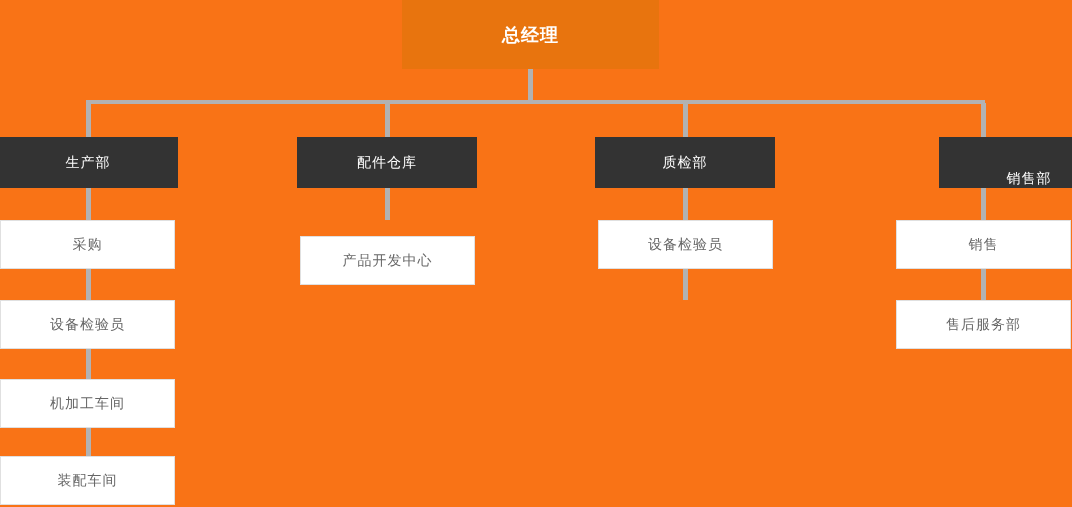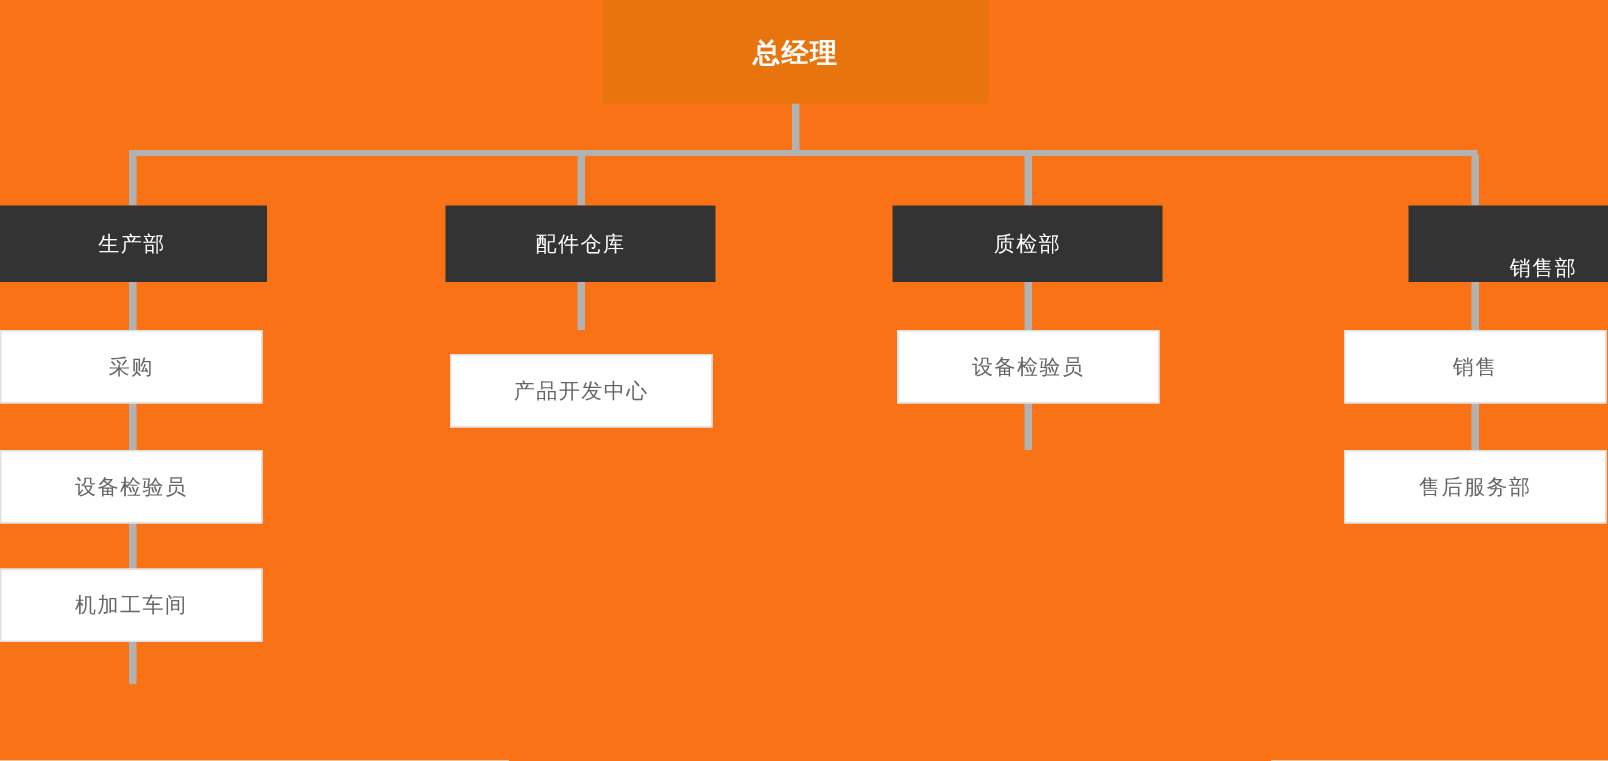--- a/index.html
+++ b/index.html
@@ -115,20 +115,23 @@
 
   <div class="node child-node child-c1 row1">
     <span>采购</span>
   </div>
   <div class="node child-node child-c1 row2">
     <span>设备检验员</span>
   </div>
   <div class="node child-node child-c1 row3">
     <span>机加工车间</span>
   </div>
+  <div class="node child-node child-c1 row4">
+    <span>装配车间</span>
+  </div>
 
   <div class="node child-node child-c2 row1">
     <span>产品开发中心</span>
   </div>
 
   <div class="node child-node child-c3 row1">
     <span>设备检验员</span>
   </div>
 
   <div class="node child-node child-c4 row1">

